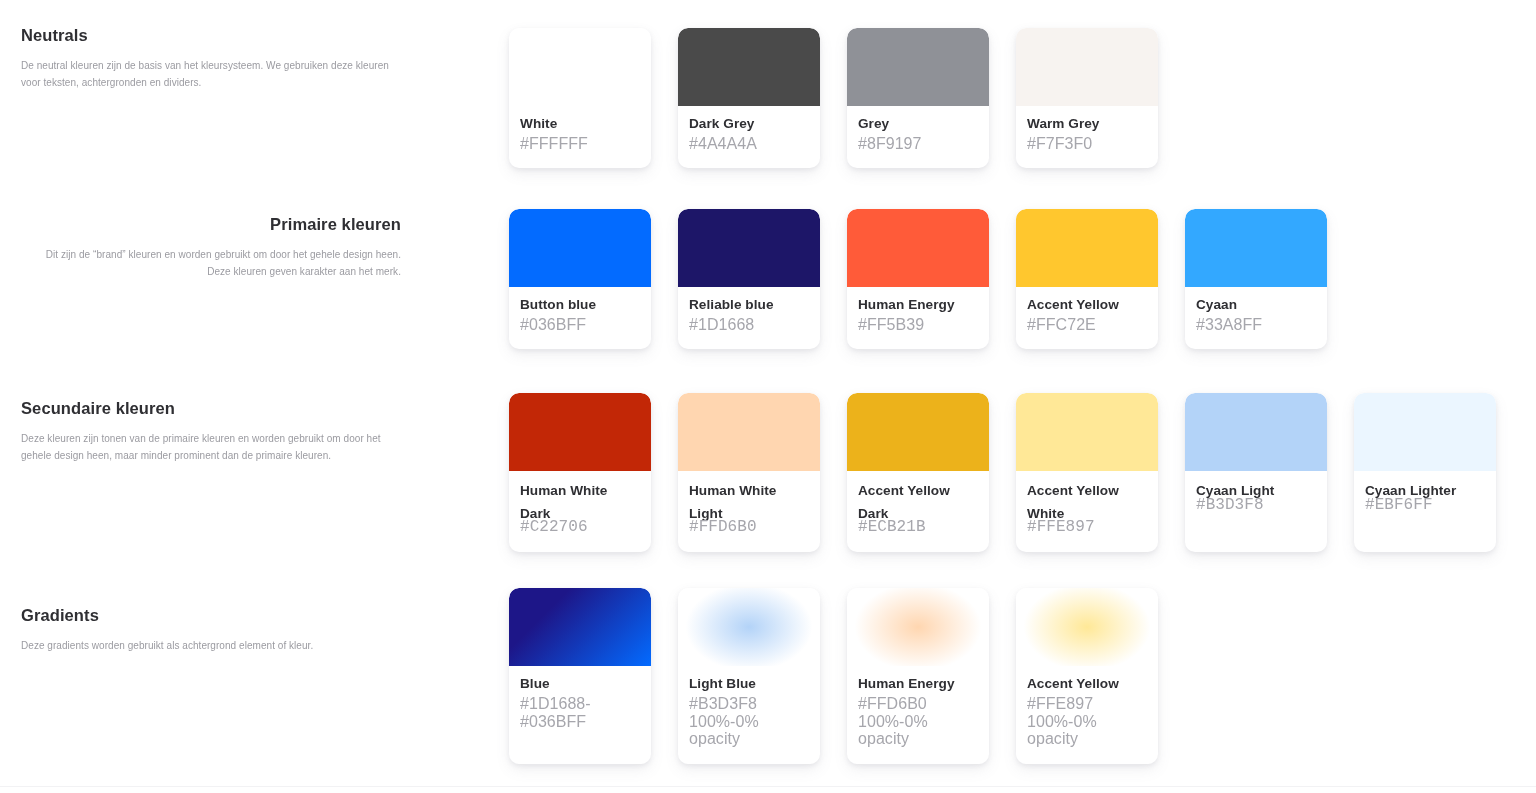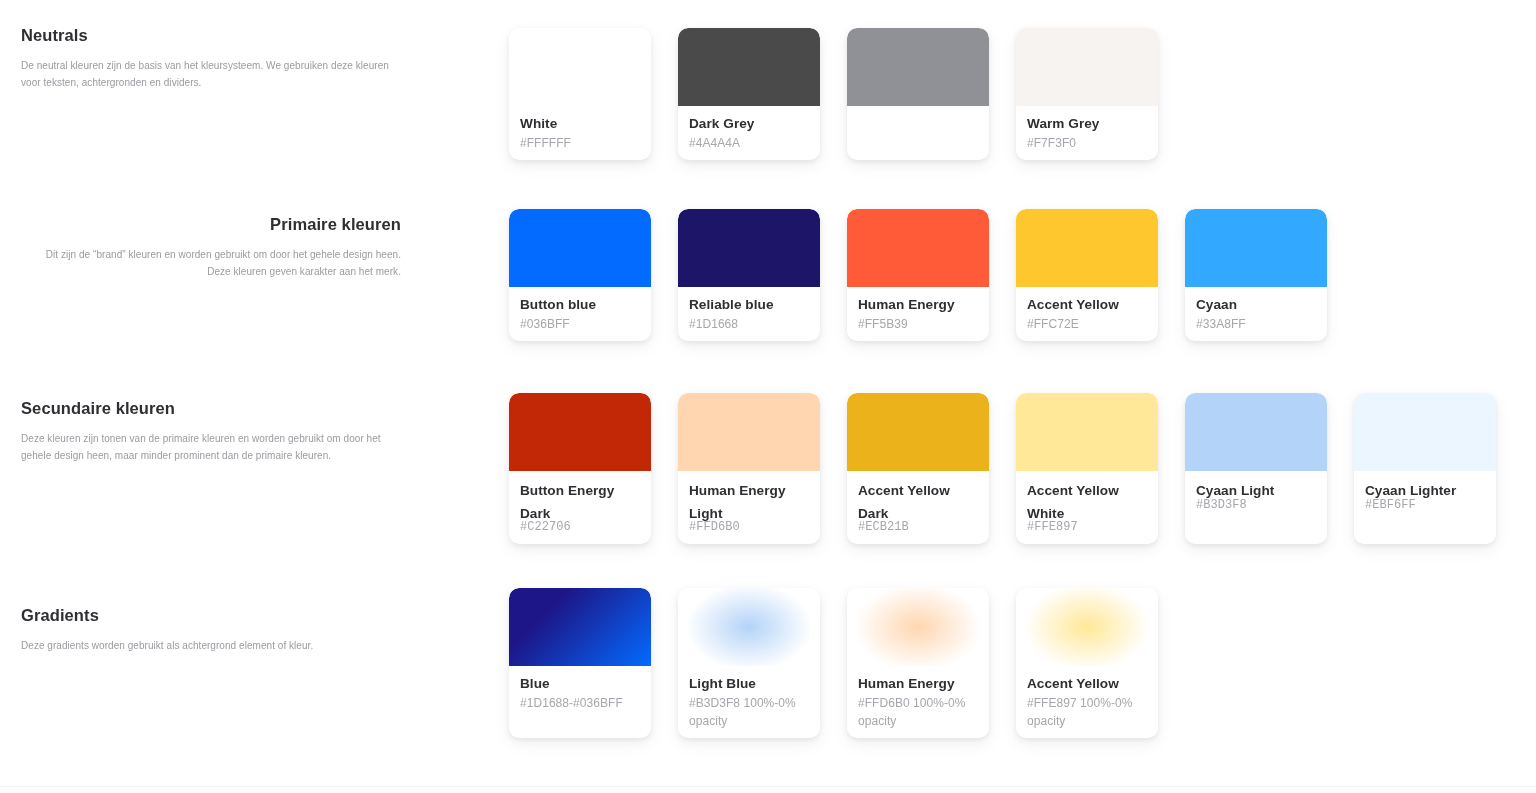--- a/index.html
+++ b/index.html
@@ -73,34 +73,34 @@
 
   .swatch {
     width: 142px;
     height: 78px;
     border-top-left-radius: 10px;
     border-top-right-radius: 10px;
     flex: none;
   }
 
   .card-label {
-    padding: 9px 11px 8px 11px;
+    padding: 9px 11px 16px 11px;
     flex: 1 1 auto;
   }
 
   .card-name {
     font-size: 13.6px;
     font-weight: bold;
     color: #2f2f33;
     line-height: 17px;
     letter-spacing: 0.05px;
   }
 
   .card-hex {
-    font-size: 12px;
+    font-size: 16px;
     color: #a6a6ac;
     line-height: 17px;
     letter-spacing: 0.05px;
     margin-top: 3px;
   }
 
   
   .card.two-line .card-name { line-height: 22.5px; }
   .card.two-line .card-hex { margin-top: -6px; font-family: Liberation Mono, monospace; }
 
@@ -137,20 +137,24 @@
           </div>
           <div class="card">
             <div class="swatch" style="background: rgb(74, 74, 74);"></div>
             <div class="card-label">
               <div class="card-name">Dark Grey</div>
               <div class="card-hex">#4A4A4A</div>
             </div>
           </div>
           <div class="card">
             <div class="swatch" style="background: rgb(143, 145, 151);"></div>
+            <div class="card-label">
+              <div class="card-name">Grey</div>
+              <div class="card-hex">#8F9197</div>
+            </div>
           </div>
           <div class="card">
             <div class="swatch" style="background: rgb(247, 243, 240);"></div>
             <div class="card-label">
               <div class="card-name">Warm Grey</div>
               <div class="card-hex">#F7F3F0</div>
             </div>
           </div>
         </div>
       </div>
@@ -199,28 +203,28 @@
       </div>
       <div class="section" style="top: 0px;">
         <div class="section-text" style="top: 398px;">
           <div class="section-title">Secundaire kleuren</div>
           <div class="section-desc">Deze kleuren zijn tonen van de primaire kleuren en worden gebruikt om door het gehele design heen, maar minder prominent dan de primaire kleuren.</div>
         </div>
         <div class="cards" style="top: 393px;">
           <div class="card two-line">
             <div class="swatch" style="background: rgb(194, 39, 6);"></div>
             <div class="card-label">
-              <div class="card-name">Button Energy Dark</div>
+              <div class="card-name">Human White Dark</div>
               <div class="card-hex">#C22706</div>
             </div>
           </div>
           <div class="card two-line">
             <div class="swatch" style="background: rgb(255, 214, 176);"></div>
             <div class="card-label">
-              <div class="card-name">Human Energy Light</div>
+              <div class="card-name">Human White Light</div>
               <div class="card-hex">#FFD6B0</div>
             </div>
           </div>
           <div class="card two-line">
             <div class="swatch" style="background: rgb(236, 178, 27);"></div>
             <div class="card-label">
               <div class="card-name">Accent Yellow Dark</div>
               <div class="card-hex">#ECB21B</div>
             </div>
           </div>

